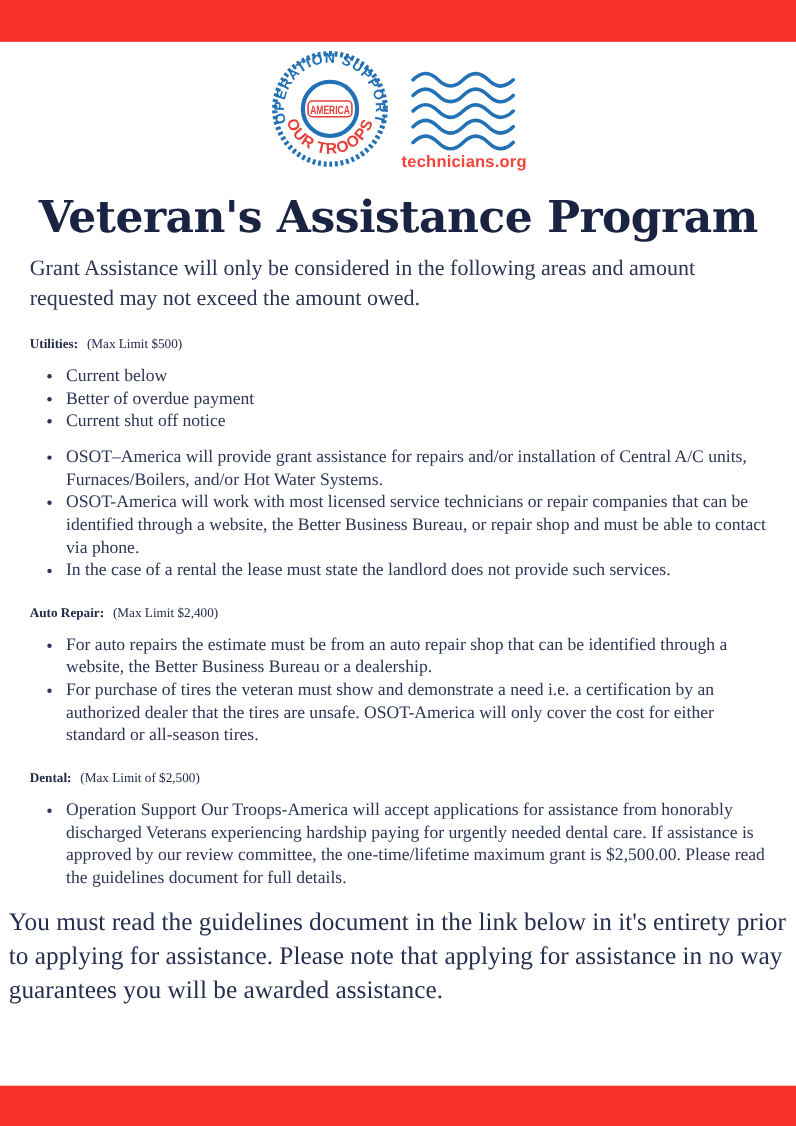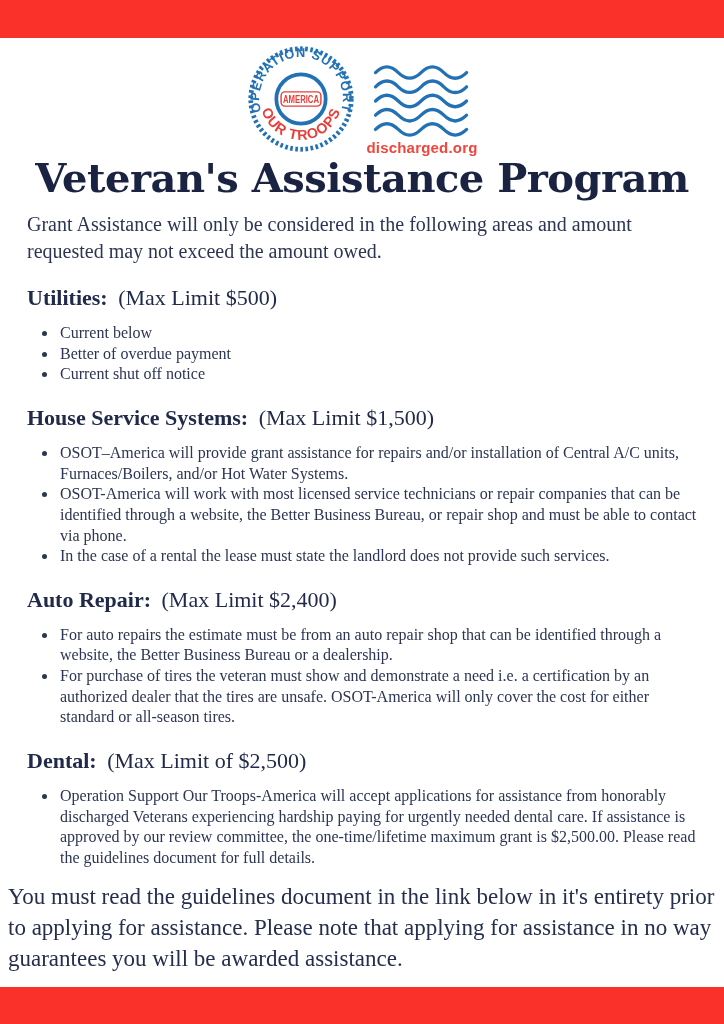--- a/index.html
+++ b/index.html
@@ -42,42 +42,42 @@
     font-family: "Liberation Sans", sans-serif;
     font-weight: bold;
     font-size: 15px;
     color: #f2453b;
     margin-top: 1px;
     letter-spacing: 0.2px;
   }
 
   
   .title {
-    margin: 0 20px 0;
+    margin: 20px 20px 0;
     text-align: center;
     font-family: "DejaVu Serif", serif;
     font-weight: bold;
     font-size: 40px;
     line-height: 1.12;
     color: #1b2342;
     letter-spacing: -0.5px;
   }
 
   
   .intro {
     margin: 10px 27px 0;
     font-size: 20px;
     line-height: 1.36;
     color: #2c3554;
   }
 
   
   .sec-head {
     margin: 20px 27px 0;
-    font-size: 22px;
+    font-size: 12px;
     color: #212a4a;
   }
   .sec-head .label { font-weight: bold; }
   .sec-head .limit { font-weight: normal; margin-left: 5px; }
 
   ul.bullets {
     margin: 12px 20px 0 27px;
     padding-left: 31px;
     font-size: 16px;
     line-height: 1.29;
@@ -129,42 +129,38 @@
     <div class="logo-right">
       <svg class="waves" viewBox="0 0 104 78" xmlns="http://www.w3.org/2000/svg" aria-hidden="true">
         <g fill="none" stroke="#2371b5" stroke-width="3.4" stroke-linecap="round">
           <path d="M3,9 C11,1 19,1 27,9 S43,17 51,9 S67,1 75,9 S91,17 99,9"></path>
           <path d="M3,24 C11,16 19,16 27,24 S43,32 51,24 S67,16 75,24 S91,32 99,24"></path>
           <path d="M3,39 C11,31 19,31 27,39 S43,47 51,39 S67,31 75,39 S91,47 99,39"></path>
           <path d="M3,54 C11,46 19,46 27,54 S43,62 51,54 S67,46 75,54 S91,62 99,54"></path>
           <path d="M3,69 C11,61 19,61 27,69 S43,77 51,69 S67,61 75,69 S91,77 99,69"></path>
         </g>
       </svg>
-      <div class="site-url">discharged.org</div>
+      <div class="site-url">technicians.org</div>
     </div>
   </div>
 
   <h1 class="title">Veteran's Assistance Program</h1>
 
   <p class="intro">Grant Assistance will only be considered in the following areas and amount requested may not exceed the amount owed.</p>
 
   <p class="sec-head">
     <strong class="label">Utilities:</strong>
     <span class="limit">(Max Limit $500)</span>
   </p>
   <ul class="bullets">
     <li>Current below</li>
     <li>Better of overdue payment</li>
     <li>Current shut off notice</li>
   </ul>
 
-  <p class="sec-head">
-    <strong class="label">House Service Systems:</strong>
-    <span class="limit">(Max Limit $1,500)</span>
-  </p>
   <ul class="bullets">
     <li>OSOT–America will provide grant assistance for repairs and/or installation of Central A/C units, Furnaces/Boilers, and/or Hot Water Systems.</li>
     <li>OSOT-America will work with most licensed service technicians or repair companies that can be identified through a website, the Better Business Bureau, or repair shop and must be able to contact via phone.</li>
     <li>In the case of a rental the lease must state the landlord does not provide such services.</li>
   </ul>
 
   <p class="sec-head">
     <strong class="label">Auto Repair:</strong>
     <span class="limit">(Max Limit $2,400)</span>
   </p>

